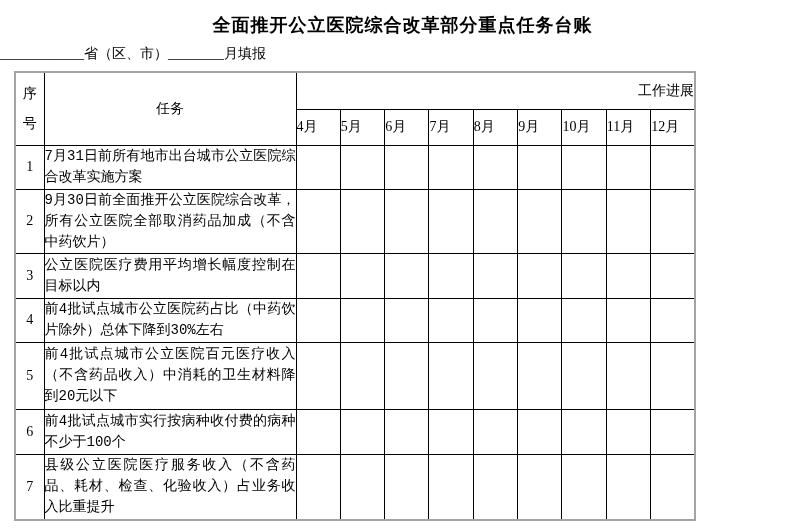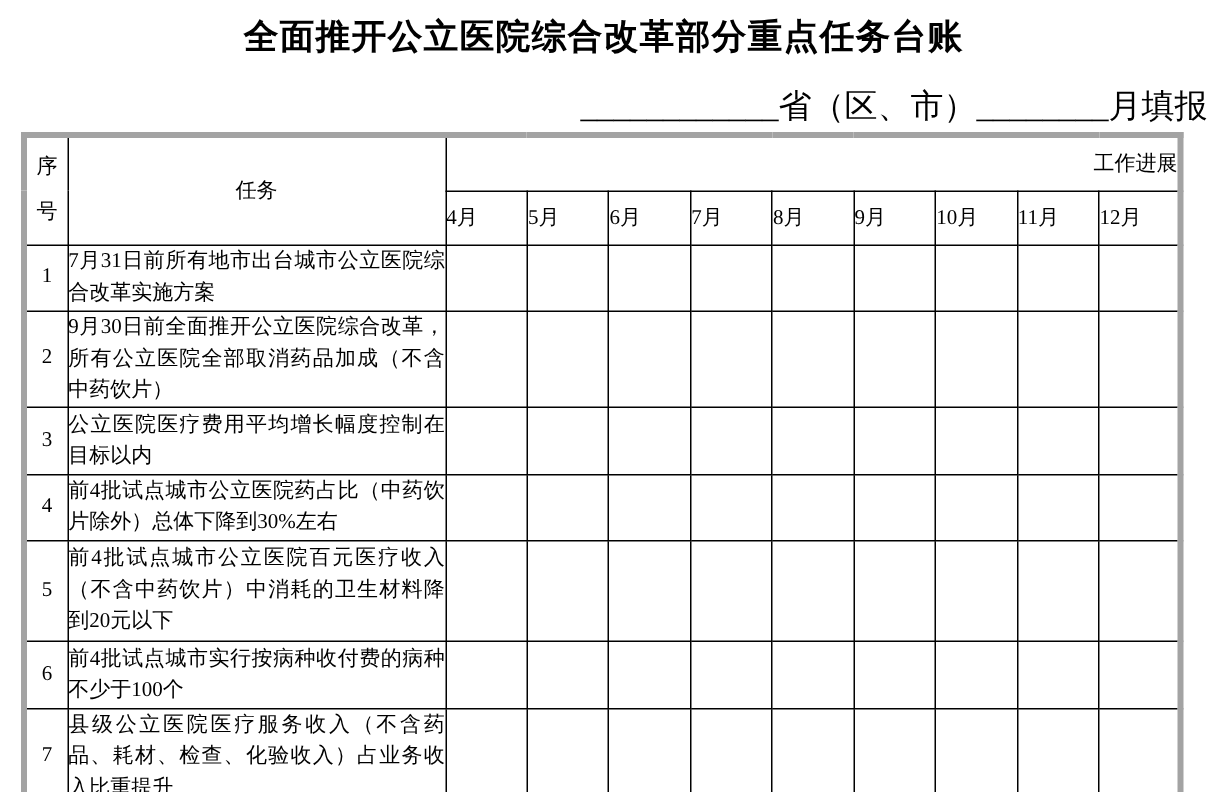--- a/index.html
+++ b/index.html
@@ -10,39 +10,39 @@
   body {
     width: 805px;
     height: 528px;
     overflow: hidden;
     font-family: "Liberation Serif", "DejaVu Serif", serif;
     color: #000000;
   }
   .page-title {
     margin: 10px 0 0 0;
     text-align: center;
-    font-size: 23px;
+    font-size: 18px;
     font-weight: bold;
     line-height: 30px;
     letter-spacing: 1px;
   }
   .subtitle {
-    margin-top: 20px;
-    text-align: right;
-    font-size: 22px;
+    margin-top: 3px;
+    text-align: left;
+    font-size: 14px;
     line-height: 22px;
     white-space: nowrap;
   }
   .subtitle span { display: inline; }
   table.ledger {
     margin: 6px 0 0 14px;
-    width: 775px;
+    width: 682px;
     border-collapse: collapse;
     table-layout: fixed;
-    border: 4px solid #a3a3a3;
+    border: 2px solid #a3a3a3;
   }
   table.ledger th, table.ledger td {
     border: 1px solid #000000;
     padding: 0;
     font-weight: normal;
     font-size: 14px;
     vertical-align: middle;
   }
   col.c-seq  { width: 29px; }
   col.c-task { width: 252px; }
@@ -55,20 +55,21 @@
     padding: 0 6px;
   }
   .task-h { text-align: center; font-family: Liberation Serif, serif; }
   .prog-h { text-align: right; }
   .month-h { text-align: left; }
   td.seq { text-align: center; font-size: 13px; }
   td.task {
     text-align: justify;
     padding: 1px 4px;
     line-height: 21px;
+    font-family: Liberation Mono, monospace;
   }
   td.blank { background: #ffffff; }
   tr.h44 { height: 44px; }
   tr.h45 { height: 45px; }
   tr.h62 { height: 62px; }
   tr.h66 { height: 66px; }
   tr.h67 { height: 67px; }
 </style>
 </head>
 <body>
@@ -153,21 +154,21 @@
         <td class="blank"></td>
         <td class="blank"></td>
         <td class="blank"></td>
         <td class="blank"></td>
         <td class="blank"></td>
         <td class="blank"></td>
         <td class="blank"></td>
       </tr>
       <tr class="h67">
         <td class="seq">5</td>
-        <td class="task">前4批试点城市公立医院百元医疗收入（不含中药饮片）中消耗的卫生材料降到20元以下</td>
+        <td class="task">前4批试点城市公立医院百元医疗收入（不含药品收入）中消耗的卫生材料降到20元以下</td>
         <td class="blank"></td>
         <td class="blank"></td>
         <td class="blank"></td>
         <td class="blank"></td>
         <td class="blank"></td>
         <td class="blank"></td>
         <td class="blank"></td>
         <td class="blank"></td>
         <td class="blank"></td>
       </tr>

